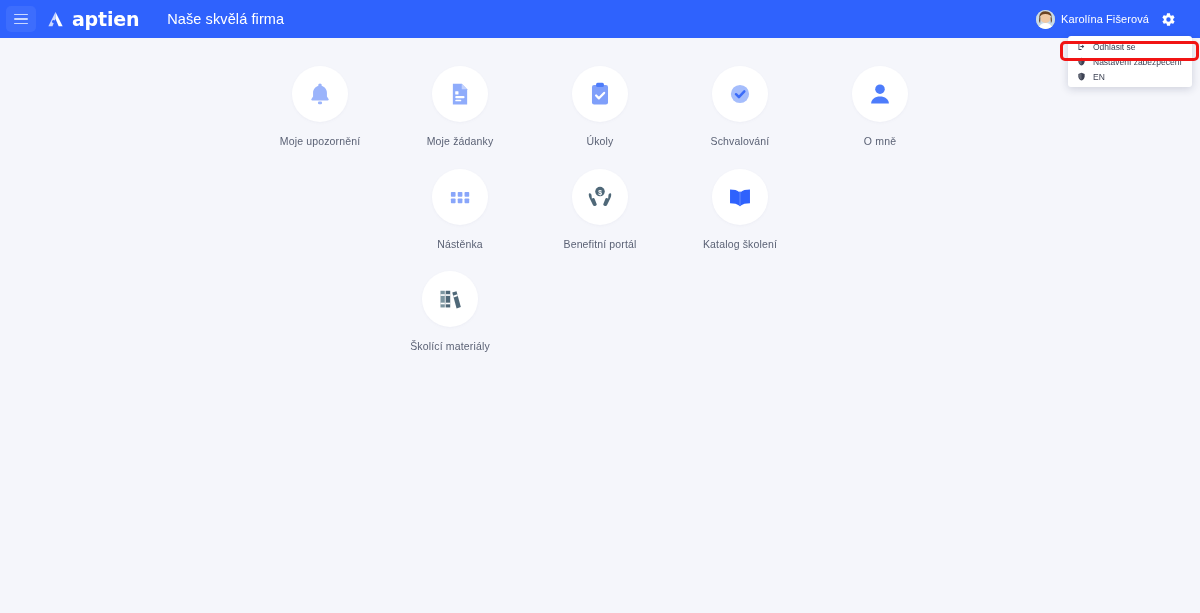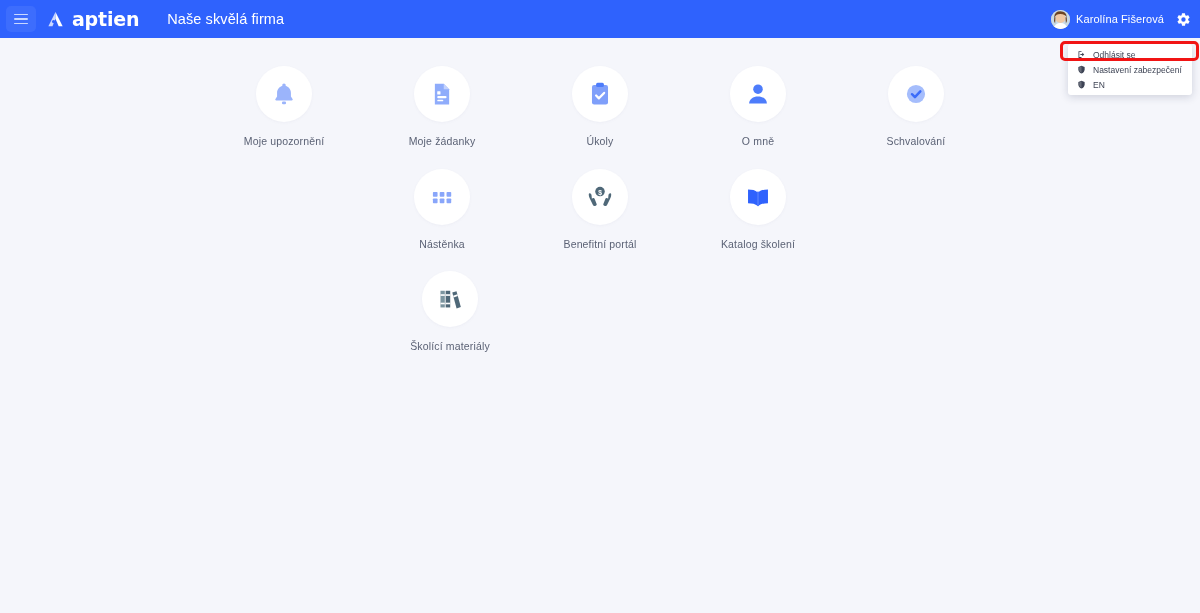--- a/index.html
+++ b/index.html
@@ -79,21 +79,21 @@
     margin-left: 21px;
     letter-spacing: 0.1px;
     white-space: nowrap;
   }
 
   #header-right {
     margin-left: auto;
     display: flex;
     align-items: center;
     height: 38px;
-    padding-right: 7px;
+    padding-right: 22px;
     gap: 9px;
   }
 
   #user-chip {
     display: flex;
     align-items: center;
     gap: 6px;
     cursor: pointer;
     height: 38px;
   }
@@ -120,21 +120,21 @@
     height: 20px;
     cursor: pointer;
     display: flex;
     align-items: center;
     justify-content: center;
   }
 
   
   #user-dropdown {
     position: absolute;
-    top: 44px;
+    top: 36px;
     left: 1068px;
     width: 124px;
     background: #ffffff;
     border-radius: 3px;
     box-shadow: 0 2px 8px rgba(30,40,80,0.18);
     padding: 3px 0;
     z-index: 60;
   }
 
   .dropdown-item {
@@ -177,21 +177,21 @@
     top: 38px;
     left: 0;
     width: 1200px;
     height: 575px;
     padding-top: 28px;
   }
 
   .tile-row {
     display: flex;
     justify-content: center;
-    gap: 34px;
+    gap: 16px;
     margin-bottom: 21px;
   }
   .tile-row.row-single {
     justify-content: flex-start;
     padding-left: 356px;
     margin-left: 32px;
   }
 
   .tile {
     width: 124px;
@@ -337,35 +337,35 @@
           <rect x="8.4" y="1.6" width="7.2" height="4" rx="1.4" fill="#4d7cfb"></rect>
           <path d="M8.4 13.4l2.6 2.6 4.8-5" stroke="#ffffff" stroke-width="2.1" fill="none" stroke-linecap="round" stroke-linejoin="round"></path>
         </svg>
       </div>
       <div class="tile-label">Úkoly</div>
     </div>
 
     <div class="tile">
       <div class="tile-circle">
         <svg class="tile-icon" viewBox="0 0 24 24">
+          <circle cx="12" cy="12" r="8.4" fill="#a5bdfc"></circle>
+          <path d="M8.3 12.2l2.7 2.7 5-5.4" stroke="#3b6cf9" stroke-width="2.3" fill="none" stroke-linecap="round" stroke-linejoin="round"></path>
+        </svg>
+      </div>
+      <div class="tile-label">Schvalování</div>
+    </div>
+
+    <div class="tile">
+      <div class="tile-circle">
+        <svg class="tile-icon" viewBox="0 0 24 24">
           <circle cx="12" cy="7.6" r="4.4" fill="#4d7cfb"></circle>
           <path fill="#4d7cfb" d="M3.8 20.8c0-4.1 3.7-6.6 8.2-6.6s8.2 2.5 8.2 6.6Z"></path>
         </svg>
       </div>
       <div class="tile-label">O mně</div>
-    </div>
-
-    <div class="tile">
-      <div class="tile-circle">
-        <svg class="tile-icon" viewBox="0 0 24 24">
-          <circle cx="12" cy="12" r="8.4" fill="#a5bdfc"></circle>
-          <path d="M8.3 12.2l2.7 2.7 5-5.4" stroke="#3b6cf9" stroke-width="2.3" fill="none" stroke-linecap="round" stroke-linejoin="round"></path>
-        </svg>
-      </div>
-      <div class="tile-label">Schvalování</div>
     </div>
   </div>
 
   <div class="tile-row">
 
 
     <div class="tile">
       <div class="tile-circle">
         <svg class="tile-icon" viewBox="0 0 24 24">
           <g fill="#89a6fa">

